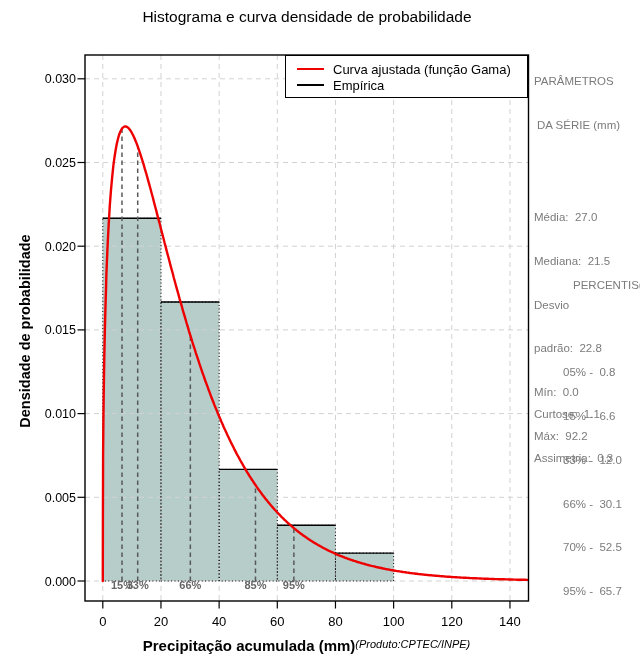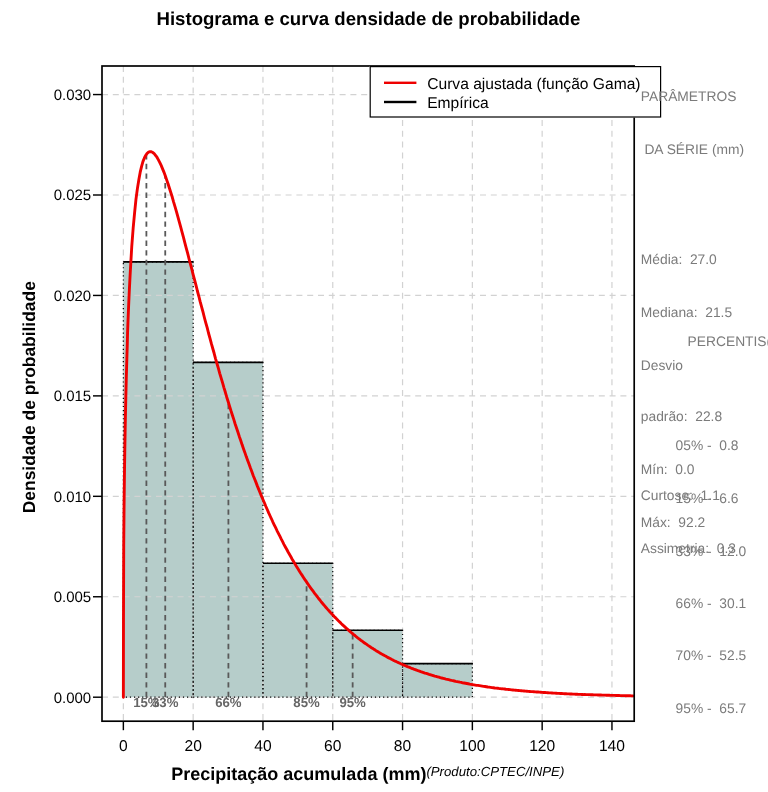--- a/index.html
+++ b/index.html
@@ -1,28 +1,28 @@
 <!DOCTYPE html>
 <html><head>
 <meta charset="utf-8">
 <style>
   html,body{margin:0;padding:0;background:#fff;}
   body{width:640px;height:660px;position:relative;overflow:hidden;
        font-family:"Liberation Sans",sans-serif;-webkit-font-smoothing:none;}
   .abs{position:absolute;}
-  #title{left:20px;top:7px;width:574px;text-align:center;font-weight:bold;
+  #title{left:20px;top:7px;width:574px;text-align:center;font-weight:normal;
          font-size:15.5px;line-height:20px;color:#000;}
   #ylabel{left:-125px;top:323px;width:300px;text-align:center;
           transform:rotate(-90deg);font-weight:bold;font-size:14.5px;color:#000;}
   #xlabel-row{left:85px;top:637px;width:443px;text-align:center;white-space:nowrap;}
   #xlabel-row .main{font-weight:bold;font-size:15px;color:#000;margin-top:37px;}
   #xlabel-row .note{font-size:11px;color:#000;position:relative;top:-3px;font-style:italic;}
   #chart-svg{left:0;top:0;}
   #legend{left:285px;top:55px;width:243px;height:43px;background:#fff;
-          border:1.5px solid #000;box-sizing:border-box;padding-top:5px;margin-left:23px;}
+          border:1.5px solid #000;box-sizing:border-box;padding-top:5px;}
   .legend-row{display:flex;align-items:center;height:16px;padding-left:11px;}
   .legend-swatch{width:27px;height:0;border-top:2.6px solid #000;margin-right:9px;flex:none;}
   .legend-label{font-size:13px;color:#000;white-space:nowrap;}
   .panel{color:#7b7b7b;font-size:11.5px;white-space:pre;line-height:14.6px;}
   #panel-params{left:534px;top:45px;}
   #panel-params .t2{padding-left:3px;}
   #panel-params .gap{height:19px;}
   #panel-percentis{left:534px;top:249px;margin-left:29px;}
   #panel-percentis .pt{padding-left:10px;}
   #panel-percentis .gap{height:14px;}

